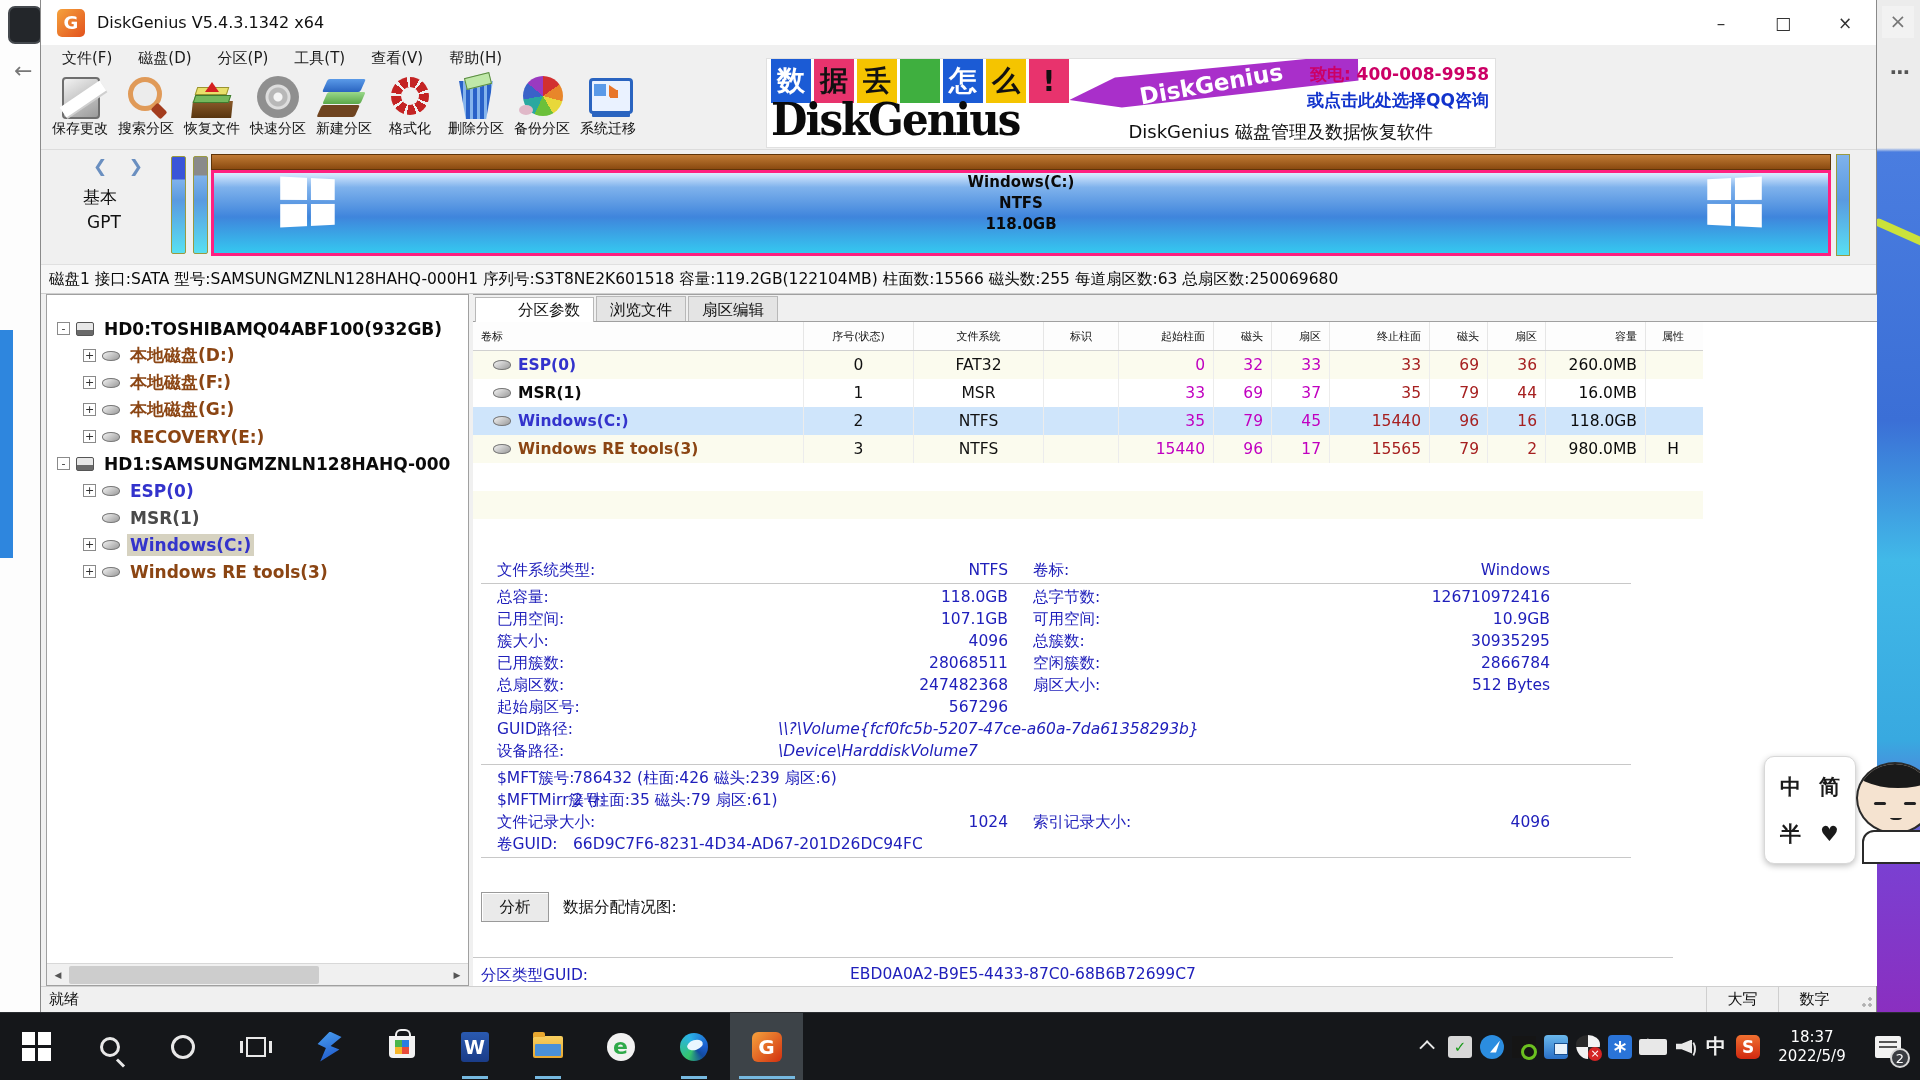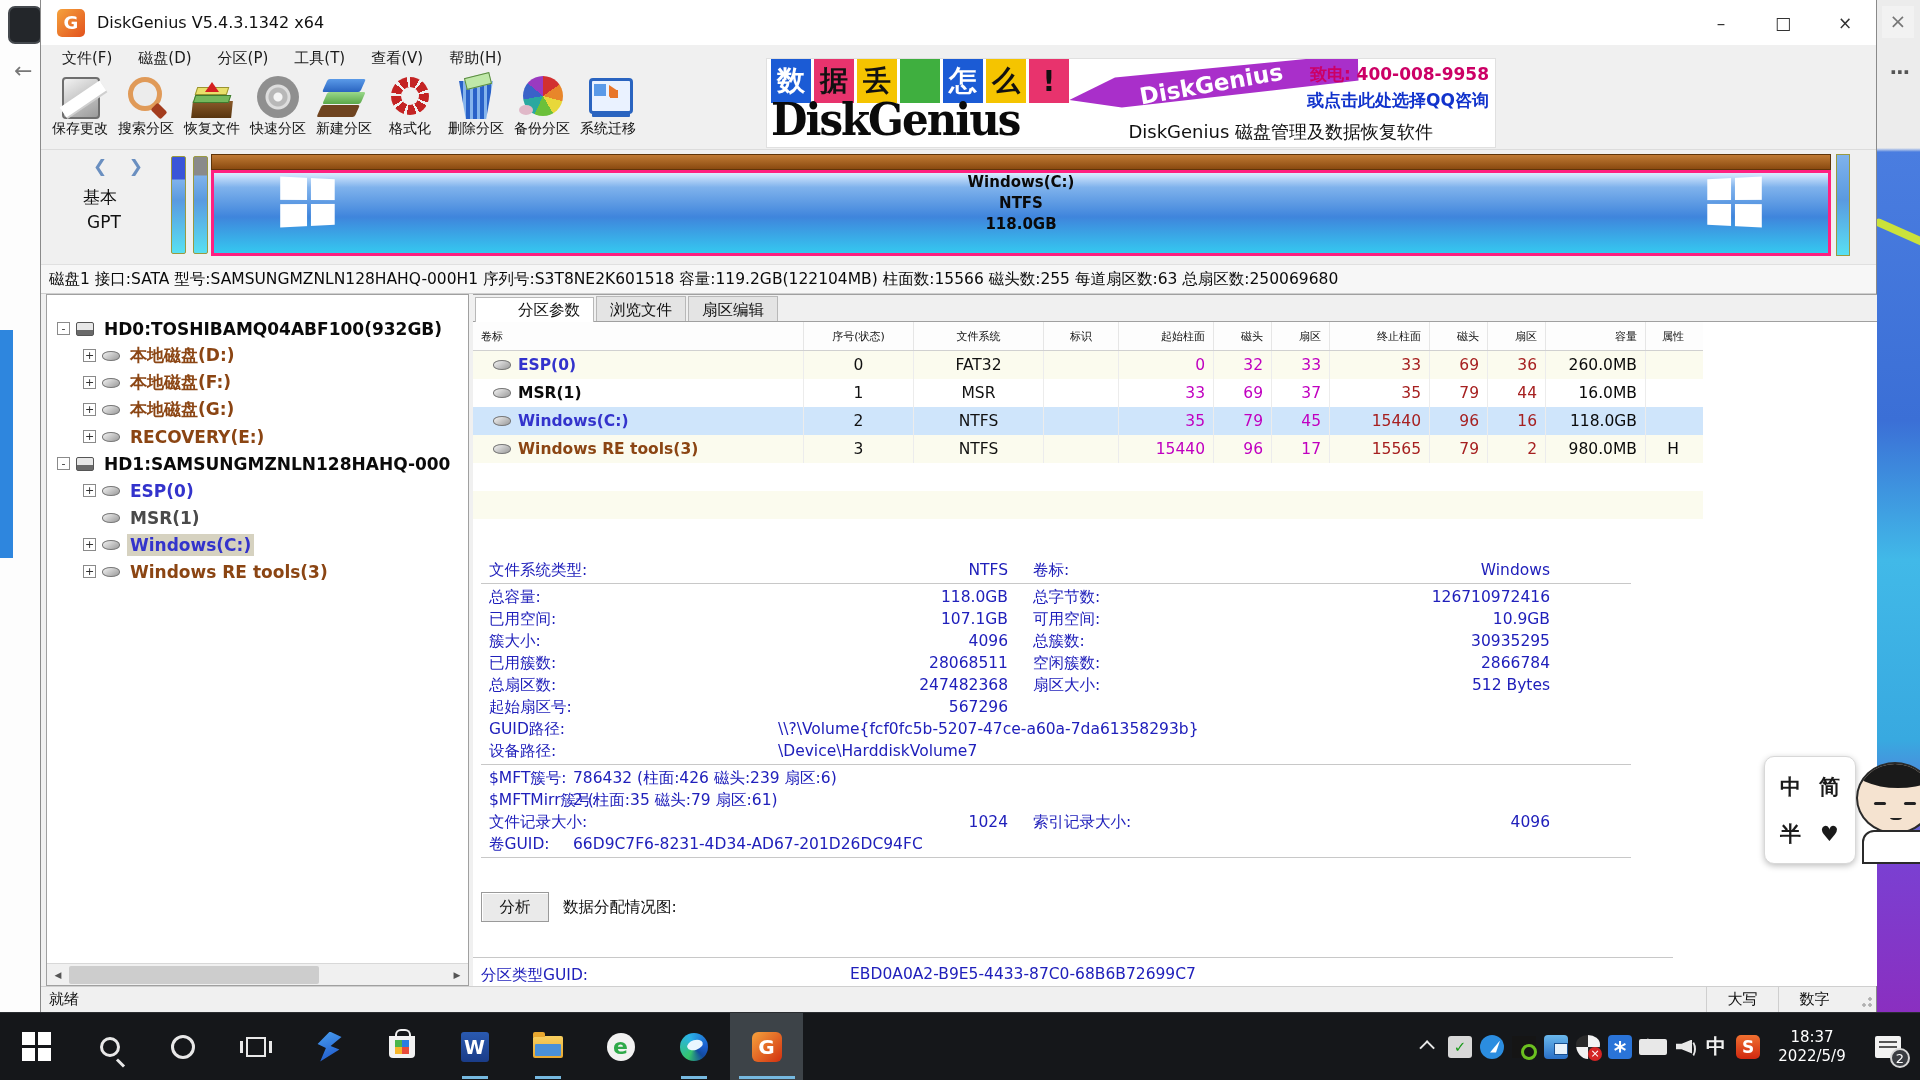--- a/index.html
+++ b/index.html
@@ -137,25 +137,25 @@
   .c-name{width:330px;display:flex;align-items:center;padding-left:20px;}
   .c-name .nm{font-weight:bold;}
   .c-num{width:110px;text-align:center;} .c-fs{width:130px;text-align:center;} .c-tag{width:75px;text-align:center;}
   .c-sc{width:95px;text-align:right;color:#c000c0;} .c-sh{width:58px;text-align:right;color:#c000c0;padding-left:23px;} .c-ss{width:58px;text-align:right;color:#c000c0;}
   .c-ec{width:100px;text-align:right;color:#a62020;} .c-eh{width:58px;text-align:right;color:#a62020;} .c-es{width:58px;text-align:right;color:#a62020;}
   .c-cap{width:100px;text-align:right;color:#0a0a0a;} .c-attr{width:55px;text-align:center;color:#0a0a0a;}
   .stripe{width:1230px;}
 
   .details{position:absolute;left:0;top:264px;width:1200px;}
   .d-row{position:relative;height:22px;font-size:15.5px;line-height:22px;color:#2020bb;white-space:nowrap;}
-  .dl1{position:absolute;left:16px;} .dl2{position:absolute;left:560px;}
+  .dl1{position:absolute;left:24px;} .dl2{position:absolute;left:560px;}
   .dv1{position:absolute;}
   .m-right{left:170px;width:365px;text-align:right;}
   .m-center{left:100px;width:900px;text-align:left;}
-  .m-path{left:305px;}
+  .m-path{left:305px;font-style:italic;}
   .dv2{position:absolute;left:650px;width:427px;text-align:right;}
   .d-sep{height:1px;background:#c8c8c8;margin:2px 8px;width:1150px;}
 
   .analyze-row{position:absolute;left:0;top:596px;height:32px;display:flex;align-items:center;}
   .analyze-btn{margin-left:8px;width:68px;height:30px;background:#eaeaea;border:1px solid #9a9a9a;text-align:center;line-height:28px;font-size:15.5px;color:#111;box-shadow:inset 1px 1px 0 #fff;}
   .alloc-label{margin-left:14px;font-size:15.5px;color:#111;}
   .bottom-sep{position:absolute;left:0;top:662px;width:1200px;height:1px;background:#c8c8c8;}
   .bottom-row{position:absolute;left:0;top:670px;height:22px;width:1200px;font-size:15.5px;color:#2020bb;white-space:nowrap;}
   .bottom-row .bl{position:absolute;left:8px;} .bottom-row .bv{position:absolute;left:100px;width:900px;text-align:center;}
 

